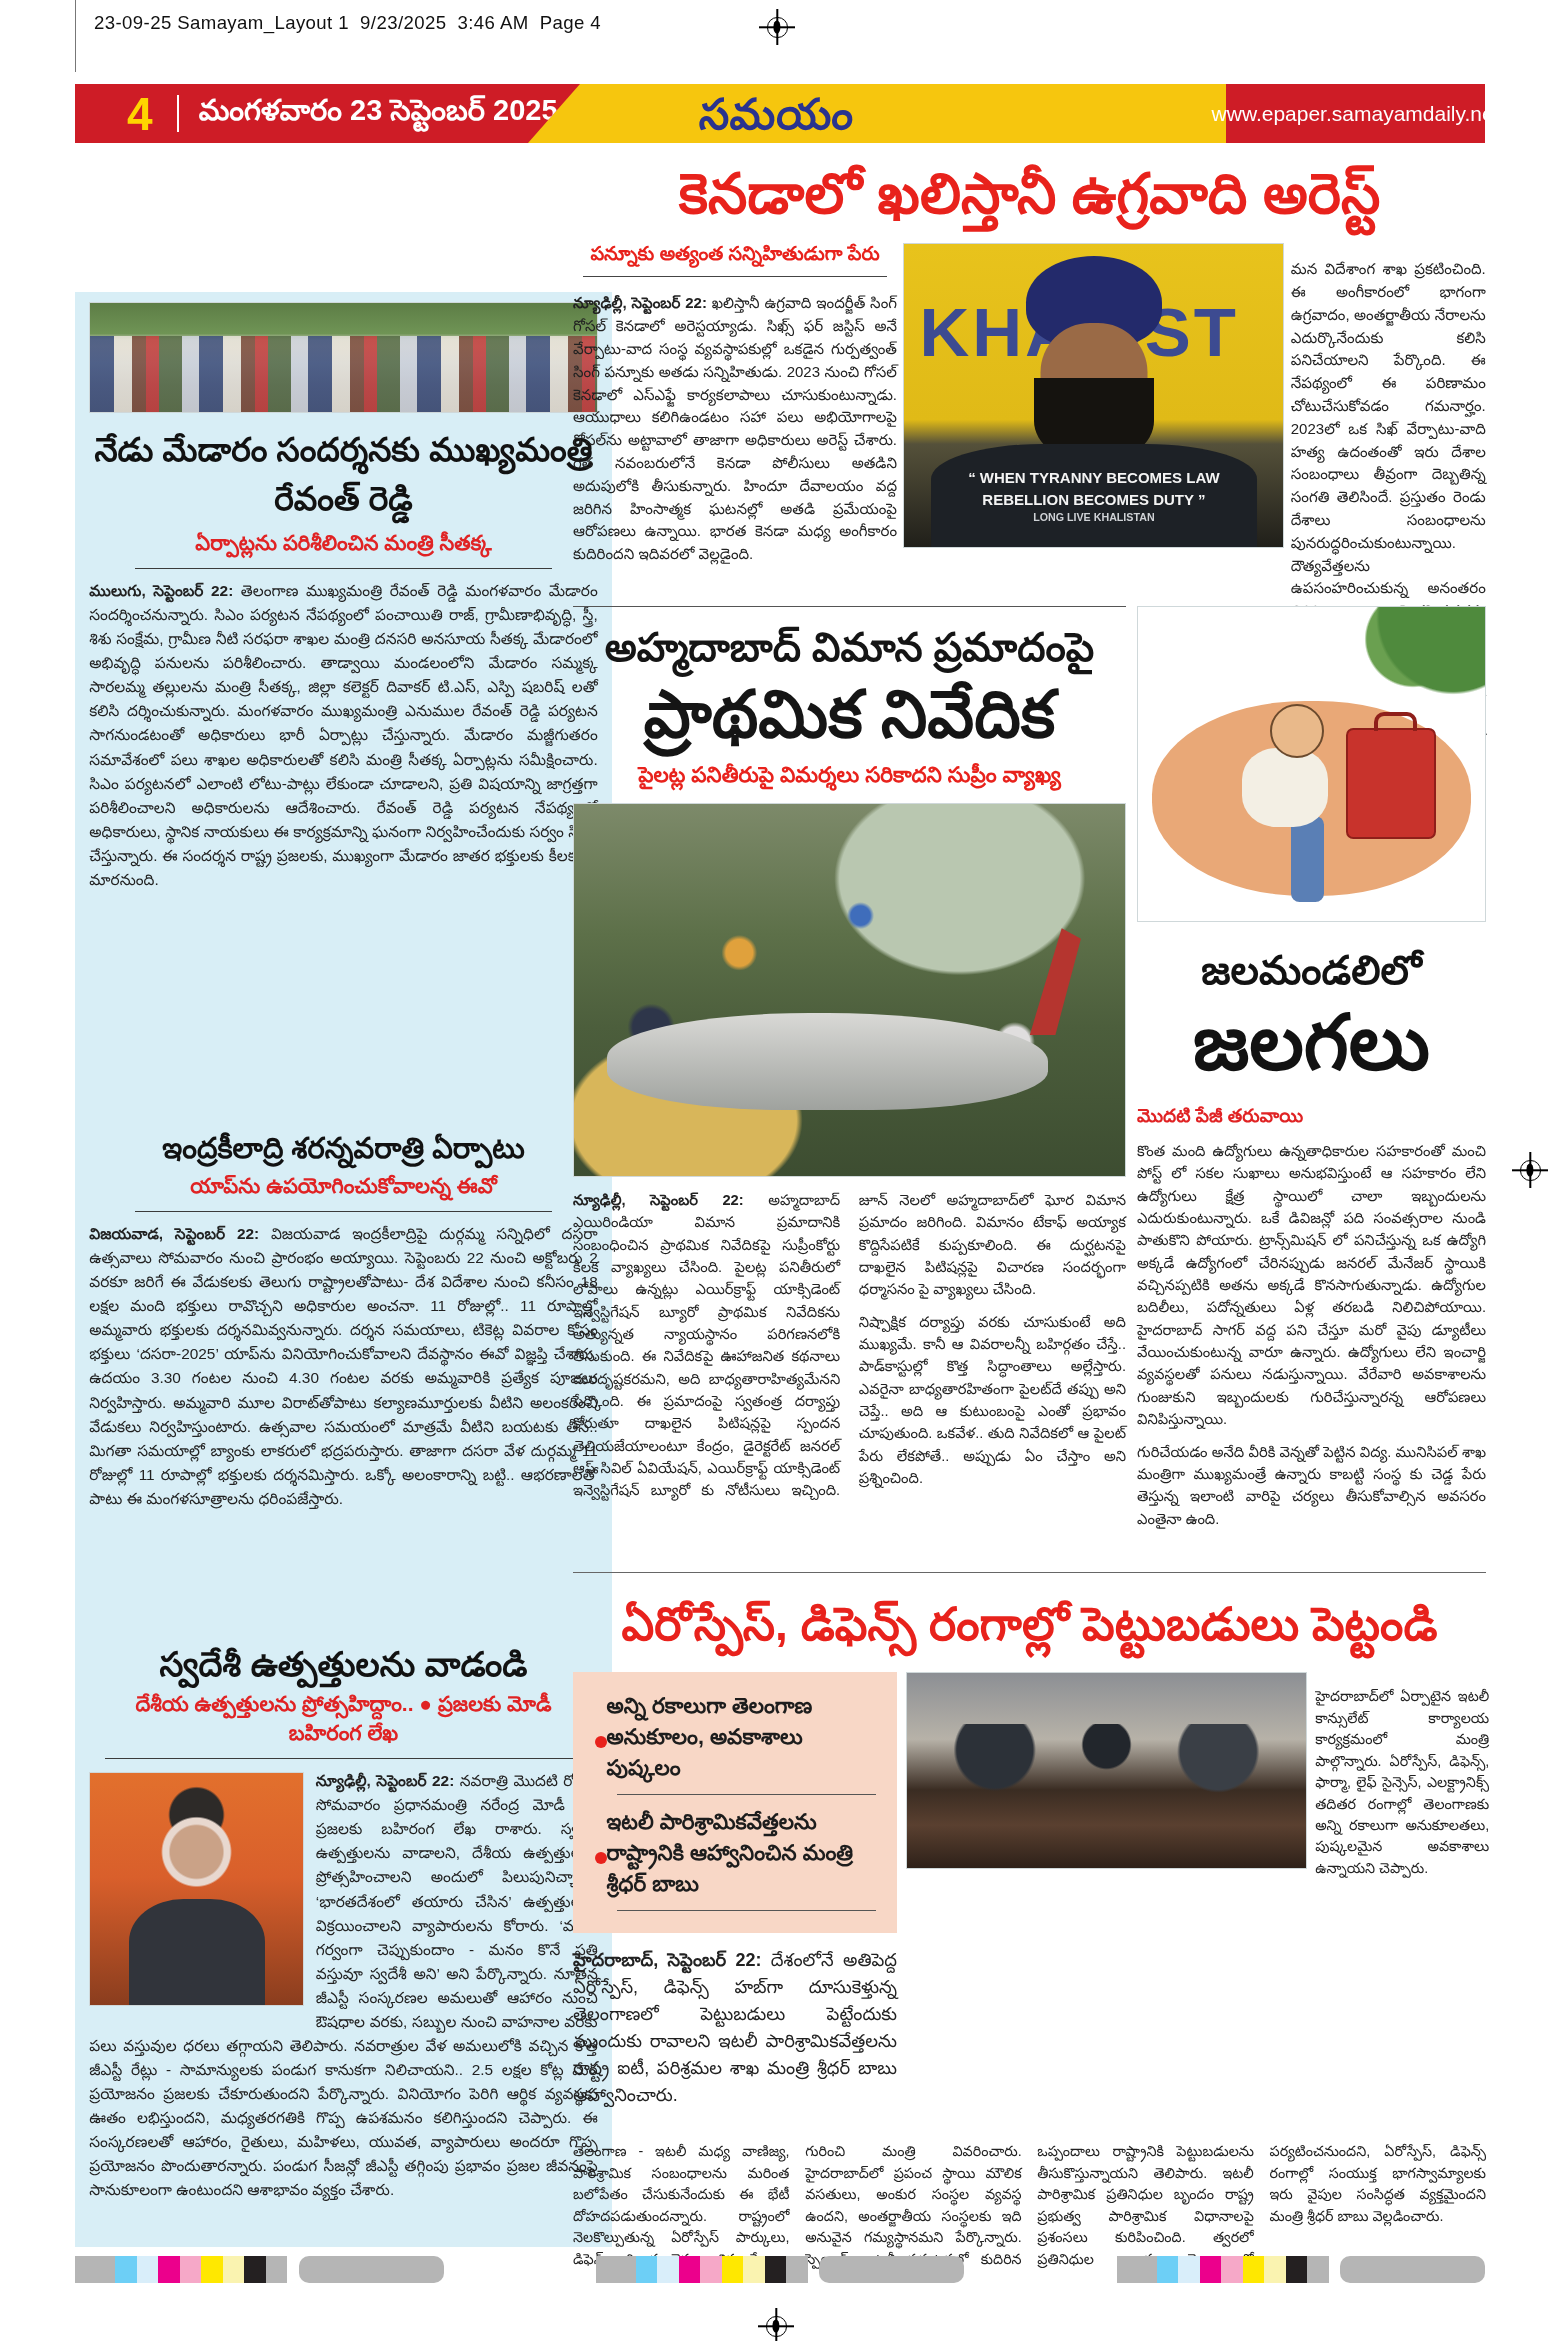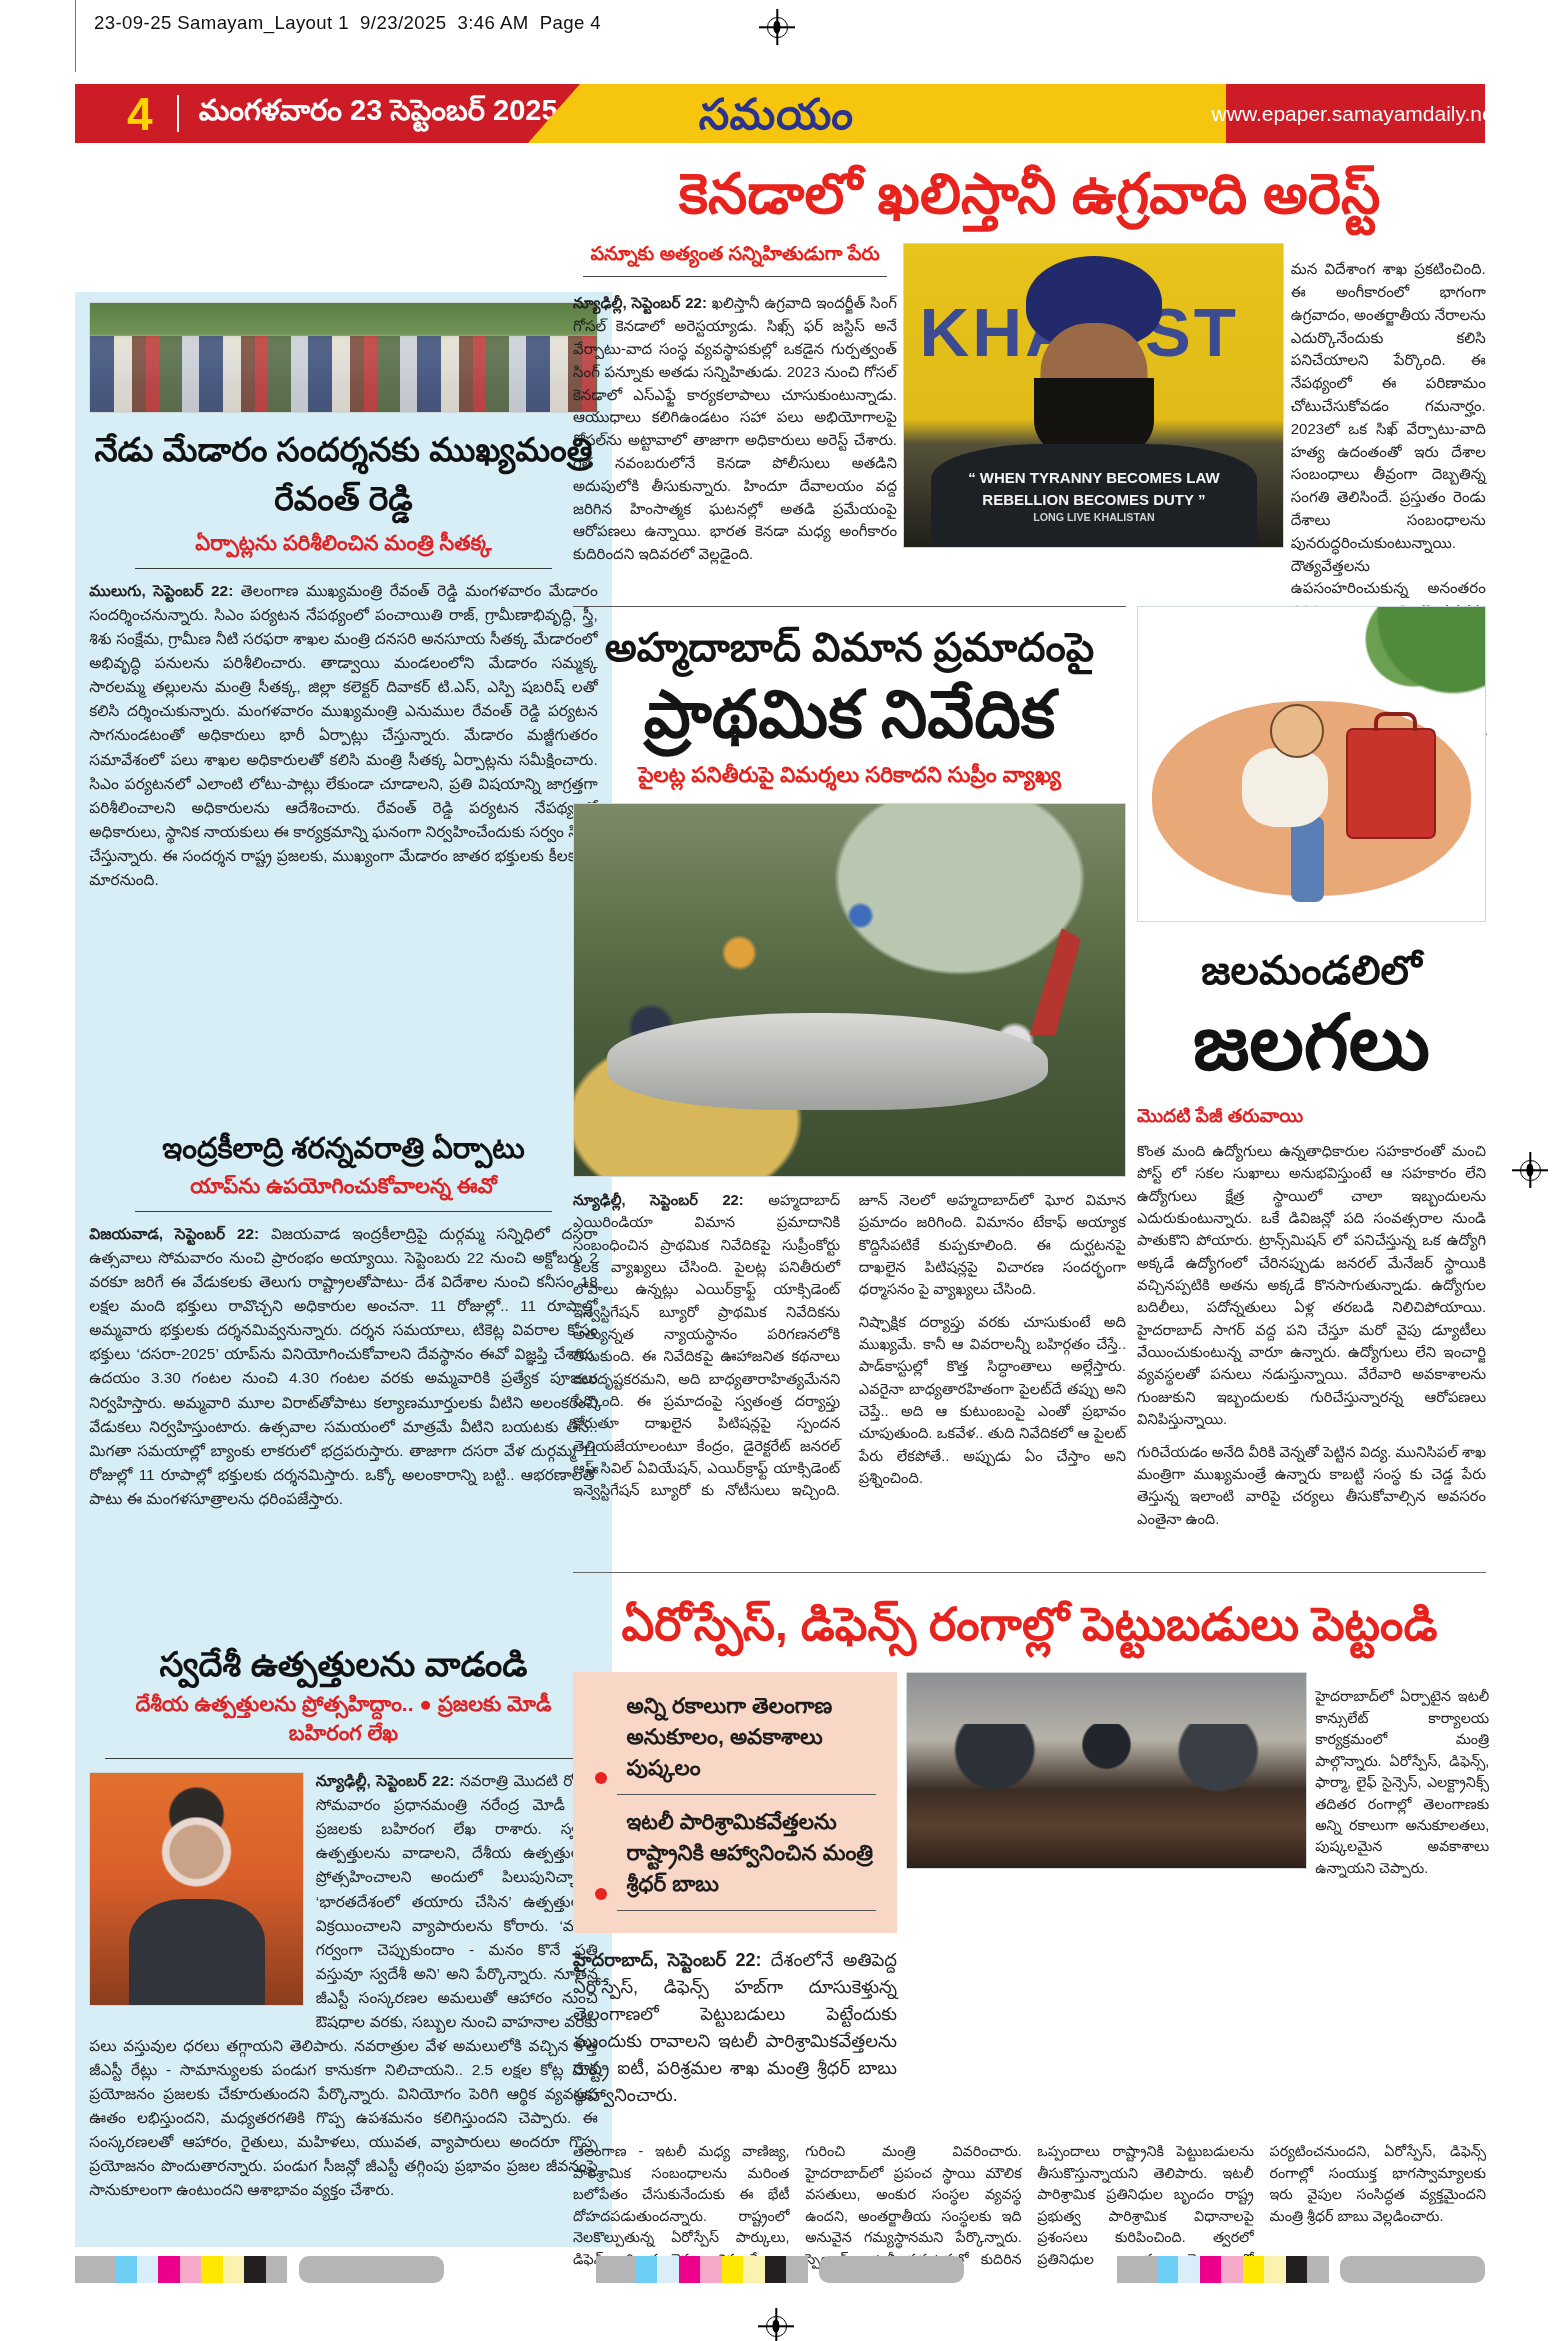--- a/index.html
+++ b/index.html
@@ -96,21 +96,21 @@
   .jala-h1{font-size:40px;font-weight:bold;text-align:center;color:#121212;margin:24px 0 0;line-height:1.2;}
   .jala-h2{font-size:77px;font-weight:bold;text-align:center;color:#121212;margin:4.3px 0 0;line-height:1.15;}
   .jala-cont{color:#e02324;font-size:18.6px;font-weight:bold;margin:18.6px 0 8.6px;}
   .jala-body p{font-size:14.7px;line-height:1.52;text-align:justify;color:#222;margin:0 0 10px;}
 
   
   .aero{position:absolute;left:573px;top:1572px;width:913px;border-top:1.4px solid #666;padding-top:23px;}
   .aero-head{color:#e8221c;font-size:46px;font-weight:bold;text-align:center;margin:0 0 18.6px;line-height:1.25;}
   .aero-row{display:grid;grid-template-columns:324px 401px 174px;gap:8.6px;}
   .bullet-box{background:#f8d7c6;padding:18.6px 21.5px 10px;}
-  .b-item{display:flex;gap:20px;align-items:flex-end;}
+  .b-item{display:flex;gap:0;align-items:center;}
   .b-dot{width:12px;height:12px;border-radius:50%;background:#e8221c;margin-top:10px;flex:0 0 auto;}
   .b-text{font-size:21.5px;line-height:1.45;color:#1d1d1d;font-weight:bold;}
   .b-rule{border:0;border-top:1.4px solid #555;width:92%;margin:10px 0 11.5px auto;}
   .aero-dl{font-size:18px;line-height:1.5;text-align:justify;color:#222;margin-top:14.3px;}
   .aero-dl .dl{font-weight:bold;}
   .meet-photo{height:195px;background:linear-gradient(180deg,#8c8f94 0%,#b7b2a8 34%,#3a2c22 60%,#5a4030 78%,#2e2119 100%);}
   .meet-men{position:absolute;left:0;top:26%;width:100%;height:44%;
      background:radial-gradient(circle at 22% 30%,#2c3138 0 12%,transparent 13%),
         radial-gradient(circle at 50% 24%,#22262c 0 11%,transparent 12%),
         radial-gradient(circle at 78% 32%,#3a3f46 0 12%,transparent 13%);}

